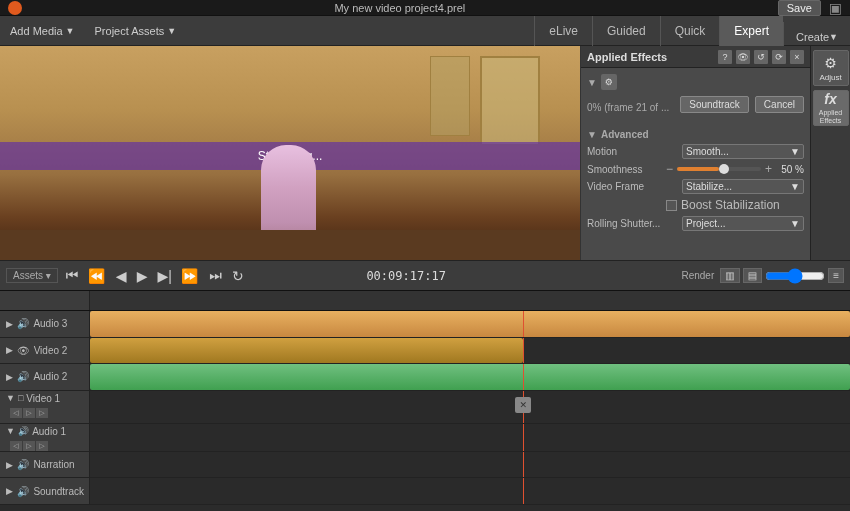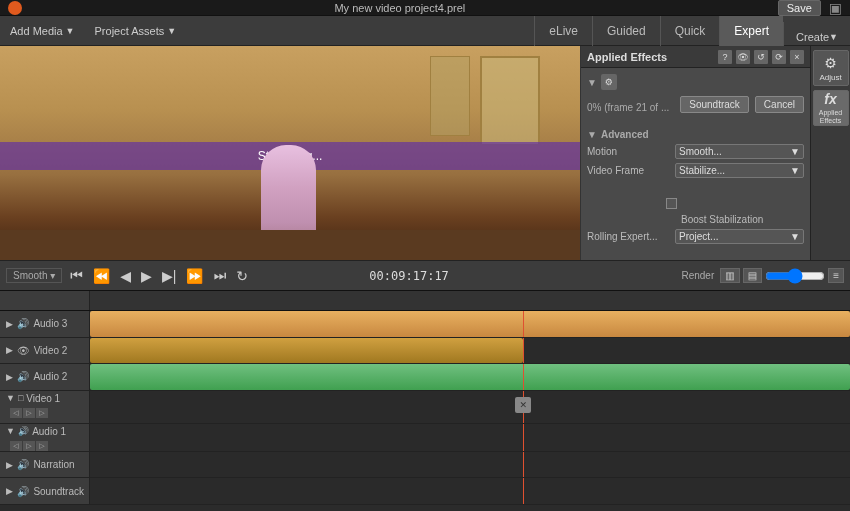--- a/index.html
+++ b/index.html
@@ -186,21 +186,21 @@
       display: flex;
       align-items: center;
       gap: 4px;
       margin: 6px 0 4px 0;
     }
     .section-label { font-size: 10px; color: #aaa; font-weight: bold; }
     .property-row {
       display: flex;
       align-items: center;
       margin-bottom: 4px;
-      gap: 13px;
+      gap: 20px;
     }
     .prop-label { font-size: 10px; color: #bbb; width: 75px; flex-shrink: 0; }
     .prop-dropdown {
       flex: 1;
       background: #555;
       border: 1px solid #777;
       color: #ddd;
       font-size: 10px;
       padding: 1px 3px;
       display: flex;
@@ -254,21 +254,21 @@
       margin-bottom: 4px;
       padding-left: 79px;
     }
     .checkbox-box {
       width: 11px; height: 11px;
       border: 1px solid #888;
       background: #555;
       cursor: pointer;
       flex-shrink: 0;
     }
-    .checkbox-label { font-size: 10px; color: #bbb; margin-top: 32px; }
+    .checkbox-label { font-size: 12px; color: #bbb; }
 
     
     #right-sidebar {
       width: 40px;
       background: #3a3a3a;
       border-left: 1px solid #222;
       display: flex;
       flex-direction: column;
       align-items: center;
       padding: 4px 0;
@@ -523,36 +523,46 @@
       </div>
 
       <div class="property-row">
         <span class="prop-label">Motion</span>
         <div class="prop-dropdown">
           <span>Smooth...</span>
           <span>▼</span>
         </div>
       </div>
 
+      <div class="slider-row">
+        <span class="slider-label">Smoothness</span>
+        <button class="slider-minus">−</button>
+        <div class="slider-track">
+          <div class="slider-fill" id="smoothness-fill" style="width:50%"></div>
+          <div class="slider-thumb" id="smoothness-thumb" style="left:50%"></div>
+        </div>
+        <button class="slider-plus">+</button>
+        <span class="slider-value">50 %</span>
+      </div>
 
       <div class="property-row">
         <span class="prop-label">Video Frame</span>
         <div class="prop-dropdown">
           <span>Stabilize...</span>
           <span>▼</span>
         </div>
       </div>
 
       <div class="checkbox-row">
         <div class="checkbox-box"></div>
         <span class="checkbox-label">Boost Stabilization</span>
       </div>
 
       <div class="property-row">
-        <span class="prop-label">Rolling Expert...</span>
+        <span class="prop-label">Rolling Shutter...</span>
         <div class="prop-dropdown">
           <span>Project...</span>
           <span>▼</span>
         </div>
       </div>
     </div>
   </div>
 
   <div id="right-sidebar">
     <button class="sidebar-btn">
@@ -560,21 +570,21 @@
       <span>Adjust</span>
     </button>
     <button class="sidebar-btn active">
       <span class="sidebar-btn-icon" style="font-style:italic;font-weight:bold;font-size:14px;">fx</span>
       <span style="font-size:7px;text-align:center;line-height:1.2;">Applied Effects</span>
     </button>
   </div>
 </div>
 
 <div id="markers-bar">
-  <div class="markers-label">Smooth ▾</div>
+  <div class="markers-label">Assets ▾</div>
   <button class="transport-btn">⏮</button>
   <button class="transport-btn">⏪</button>
   <button class="transport-btn">◀</button>
   <button class="transport-btn">▶</button>
   <button class="transport-btn">▶|</button>
   <button class="transport-btn">⏩</button>
   <button class="transport-btn">⏭</button>
   <button class="transport-btn">↻</button>
   <span class="timecode">00:09:17:17</span>
   <span class="render-label" style="margin-left:auto;">Render</span>

